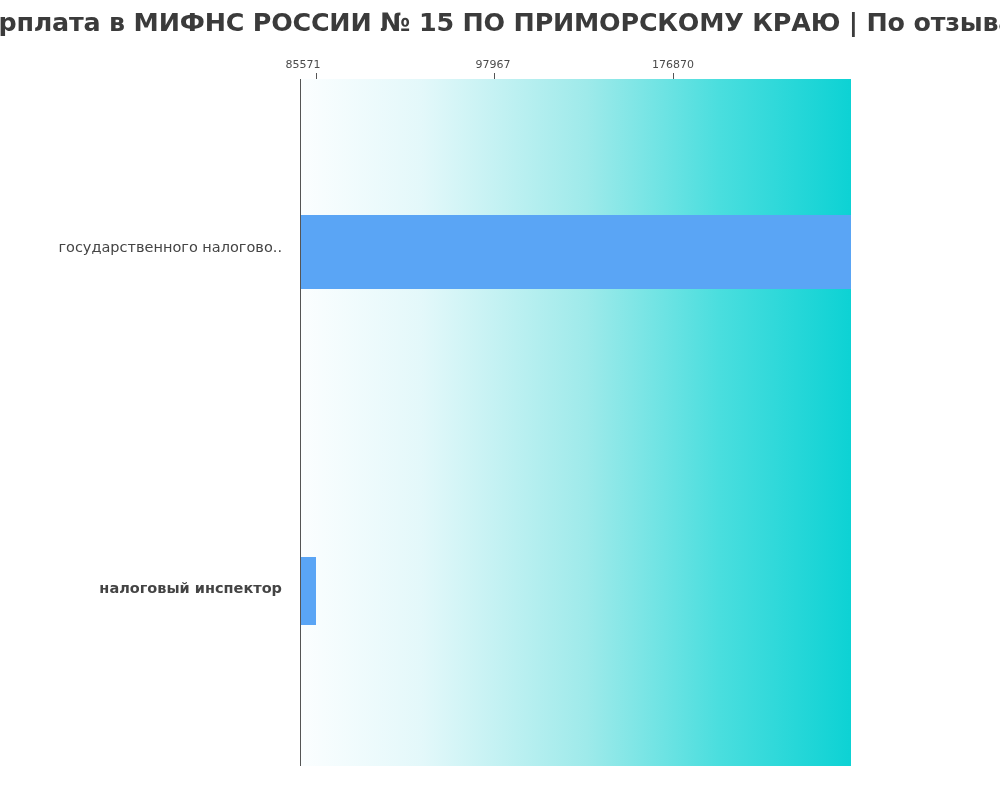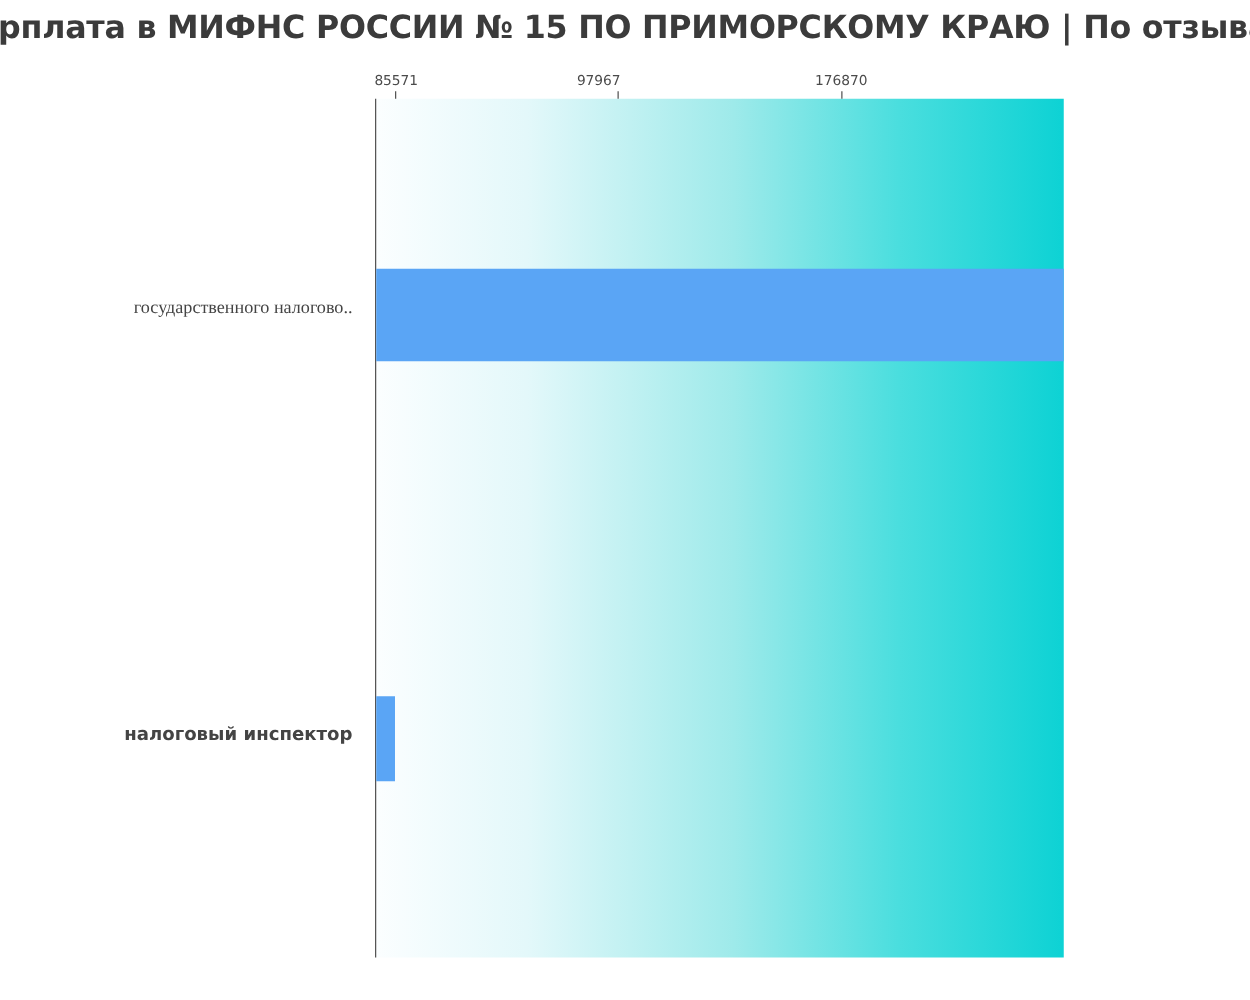--- a/index.html
+++ b/index.html
@@ -122,33 +122,33 @@
 </head>
 <body>
 
 <div id="figure">
 
   <div id="title-wrap">
     <div id="chart-title">Зарплата в МИФНС РОССИИ № 15 ПО ПРИМОРСКОМУ КРАЮ | По отзывам</div>
   </div>
 
   <div id="cat-labels">
-    <div class="cat-label" style="top:247px;font-family:Liberation Serif, serif;">государственного налогово..</div>
+    <div class="cat-label" style="top:247px;">государственного налогово..</div>
     <div class="cat-label" style="top:588px;font-weight:bold;">налоговый инспектор</div>
   </div>
 
   <div id="plot-area">
     <div id="plot-bg"></div>
     <div id="axis-left"></div>
 
     <div class="tick-mark" style="left:15px;"></div>
     <div class="tick-mark" style="left:193px;"></div>
     <div class="tick-mark" style="left:372px;"></div>
 
-    <div class="tick-label" style="left:16px;">85571</div>
-    <div class="tick-label" style="left:178px;text-align:right;">97967</div>
+    <div class="tick-label" style="left:2px;">85571</div>
+    <div class="tick-label" style="left:192px;text-align:right;">97967</div>
     <div class="tick-label" style="left:372px;">176870</div>
 
     <div class="bar" style="top: 136px; height: 74px; width: 550px; left: 0px; background: rgb(90, 165, 245);"></div>
     <div class="bar" style="top: 478px; height: 68px; width: 15px; left: 0px; background: rgb(90, 165, 245);"></div>
   </div>
 
 </div>
 
 </body></html>

